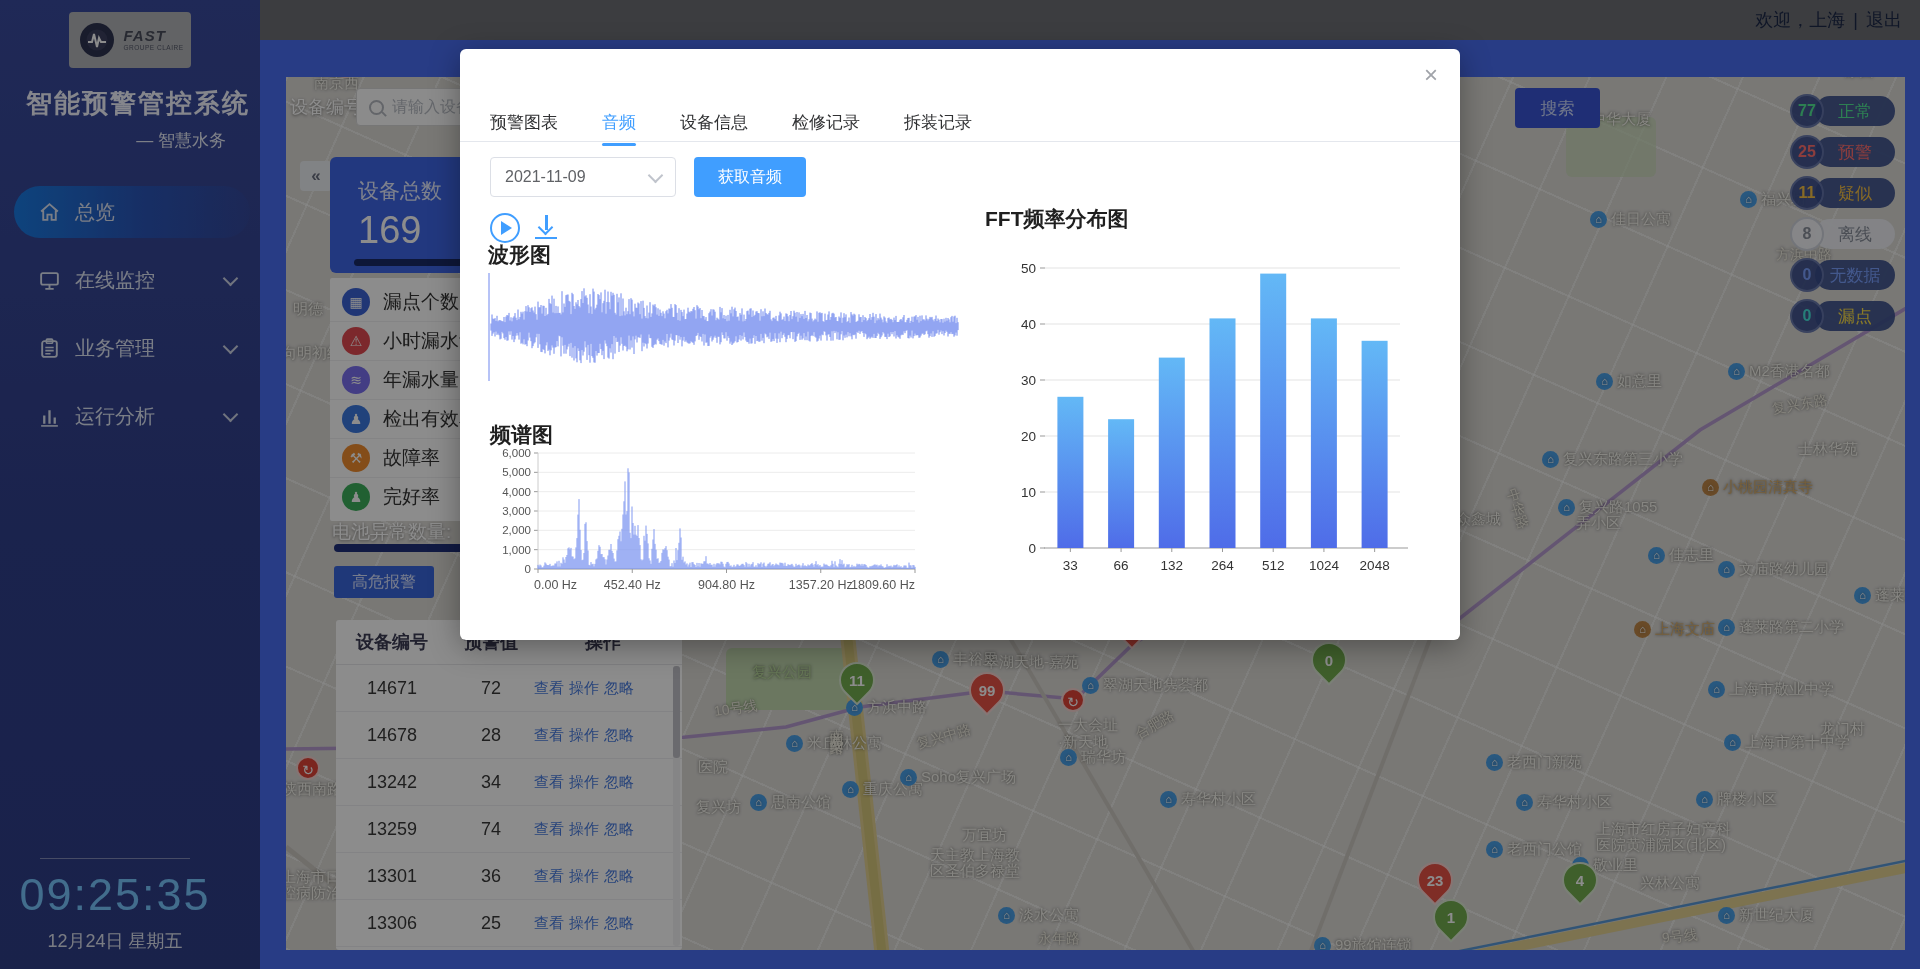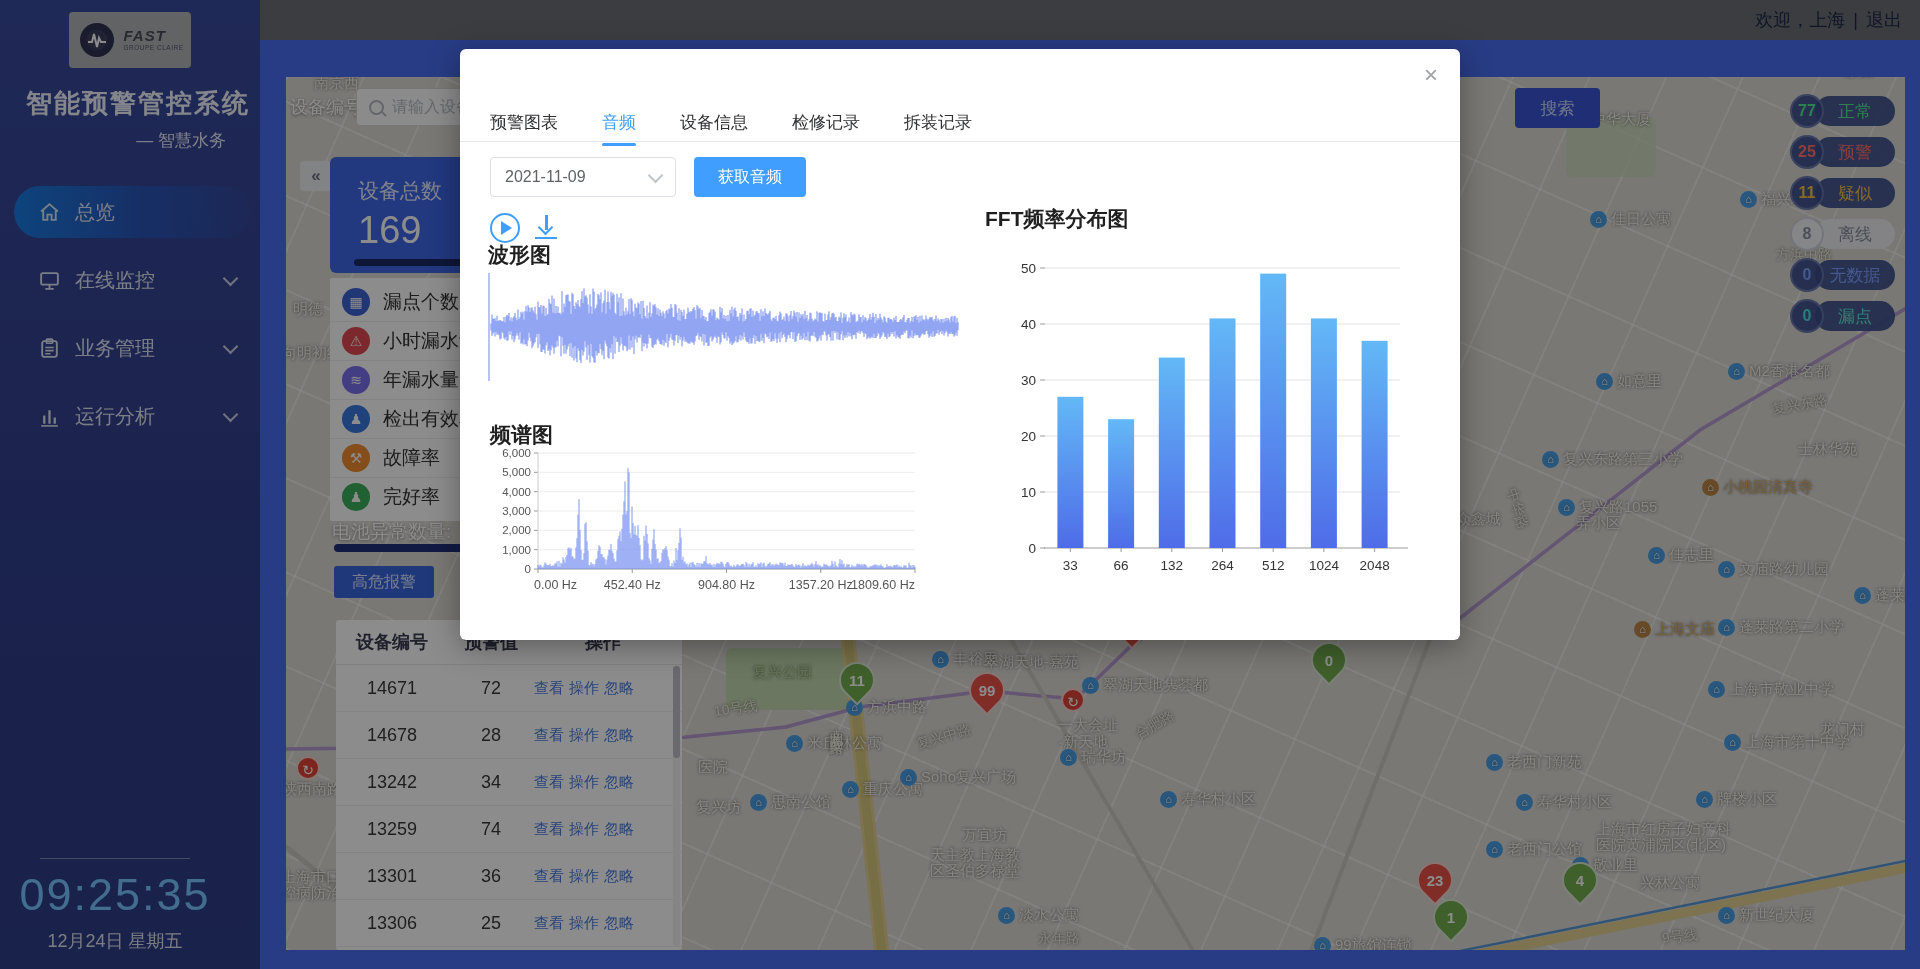--- a/index.html
+++ b/index.html
@@ -521,21 +521,21 @@
           <div class="badge light">
             <span class="cnt" style="color: rgb(138, 144, 156);">8</span>
             <span class="lbl" style="color: rgb(138, 144, 156);">离线</span>
           </div>
           <div class="badge">
             <span class="cnt" style="color: rgb(122, 160, 255);">0</span>
             <span class="lbl" style="color: rgb(122, 160, 255);">无数据</span>
           </div>
           <div class="badge">
             <span class="cnt" style="color: rgb(69, 230, 220);">0</span>
-            <span class="lbl" style="color: #5eead4;">漏点</span>
+            <span class="lbl" style="color: #fde047;">漏点</span>
           </div>
         </div>
 
       <div class="total-card">
         <div class="tc-label">设备总数</div>
         <div class="tc-value">169</div>
         <div class="tc-bar"></div>
       </div>
       <div class="metrics" id="metrics">
           <div class="metric-row">

